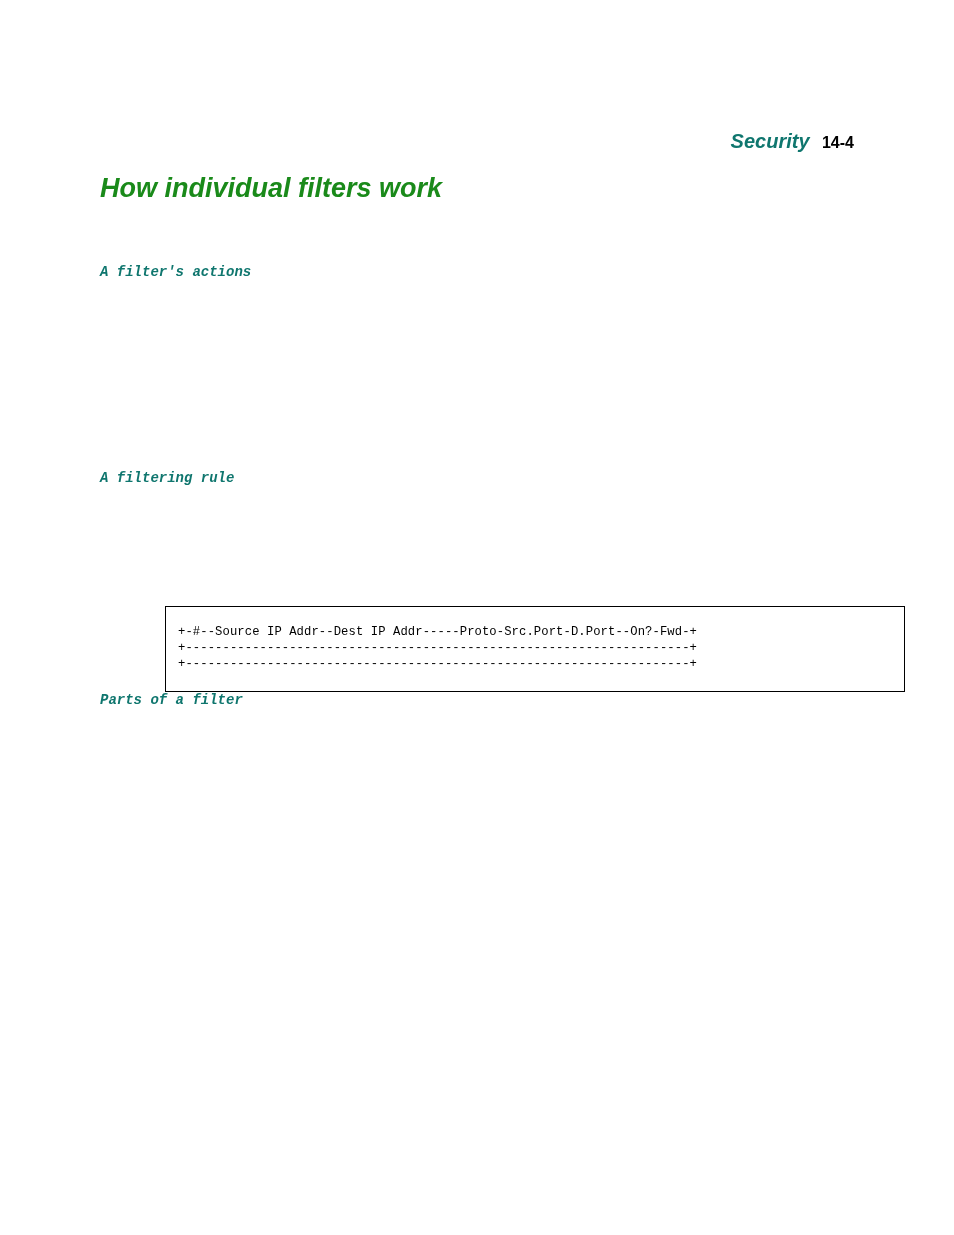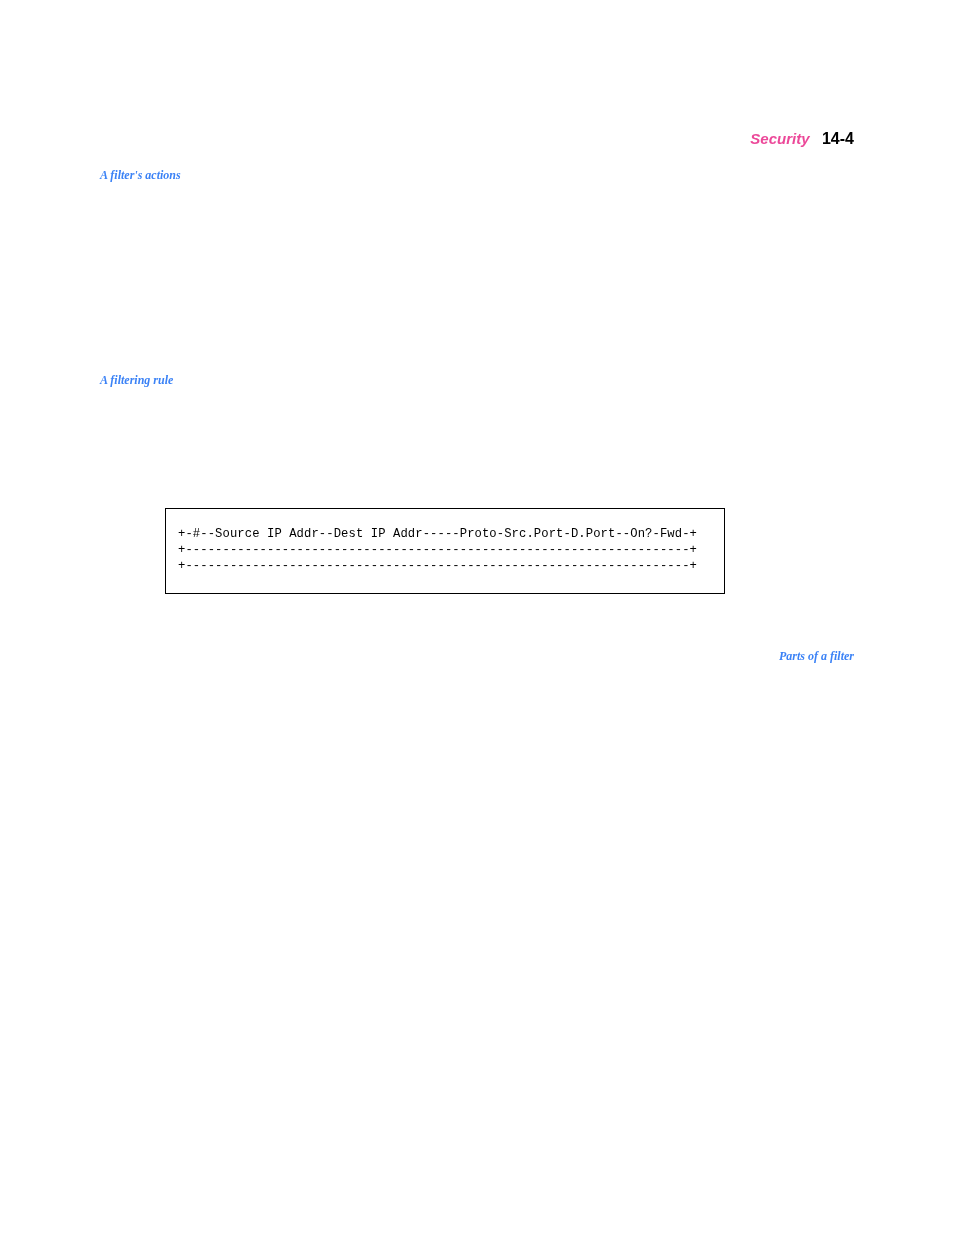--- a/index.html
+++ b/index.html
@@ -18,80 +18,79 @@
       padding: 130px 100px 100px 100px;
     }
     .header-line {
       text-align: right;
       margin-bottom: 20px;
       font-family: 'Trebuchet MS', 'Lucida Sans', sans-serif;
     }
     .header-section {
       font-style: italic;
       font-weight: bold;
-      font-size: 15px;
-      color: #ec4899;
+      font-size: 20px;
+      color: #0f766e;
     }
     .header-page {
       font-weight: bold;
       font-size: 16px;
       color: #000;
       margin-left: 8px;
     }
     .main-heading {
       font-family: 'Trebuchet MS', 'Lucida Sans', sans-serif;
       font-style: italic;
       font-weight: bold;
       font-size: 27px;
       color: #1a8a1a;
       margin-bottom: 60px;
     }
     .sub-heading {
-      font-family: Liberation Serif, serif;
+      font-family: Liberation Mono, monospace;
       font-style: italic;
       font-weight: bold;
-      font-size: 12px;
-      color: #3b82f6;
+      font-size: 14px;
+      color: #0f766e;
       margin-bottom: 20px;
     }
     .section-actions {
       margin-bottom: 190px;
     }
     .section-rule {
       margin-bottom: 120px;
       margin-top: 31px;
     }
     .table-box {
       border: 1px solid #000;
       padding: 18px 12px;
       margin-left: 65px;
       margin-right: 0px;
-      width: 560px;
+      width: 740px;
     }
     .mono-text {
       font-family: 'Courier New', Courier, monospace;
       font-size: 12.2px;
       white-space: pre;
       line-height: 1.3;
       letter-spacing: 0.1px;
     }
     .section-parts {
-      margin-top: 55px;
-      text-align: right;
     }
   </style>
 </head>
 <body>
 
 <div class="page">
   <div class="header-line">
     <span class="header-section">Security</span>
     <span class="header-page">14-4</span>
   </div>
 
+  <h1 class="main-heading">How individual filters work</h1>
 
   <div class="section-actions">
     <h2 class="sub-heading">A filter's actions</h2>
   </div>
 
   <div class="section-rule">
     <h2 class="sub-heading">A filtering rule</h2>
   </div>
 
   <div class="table-box">

